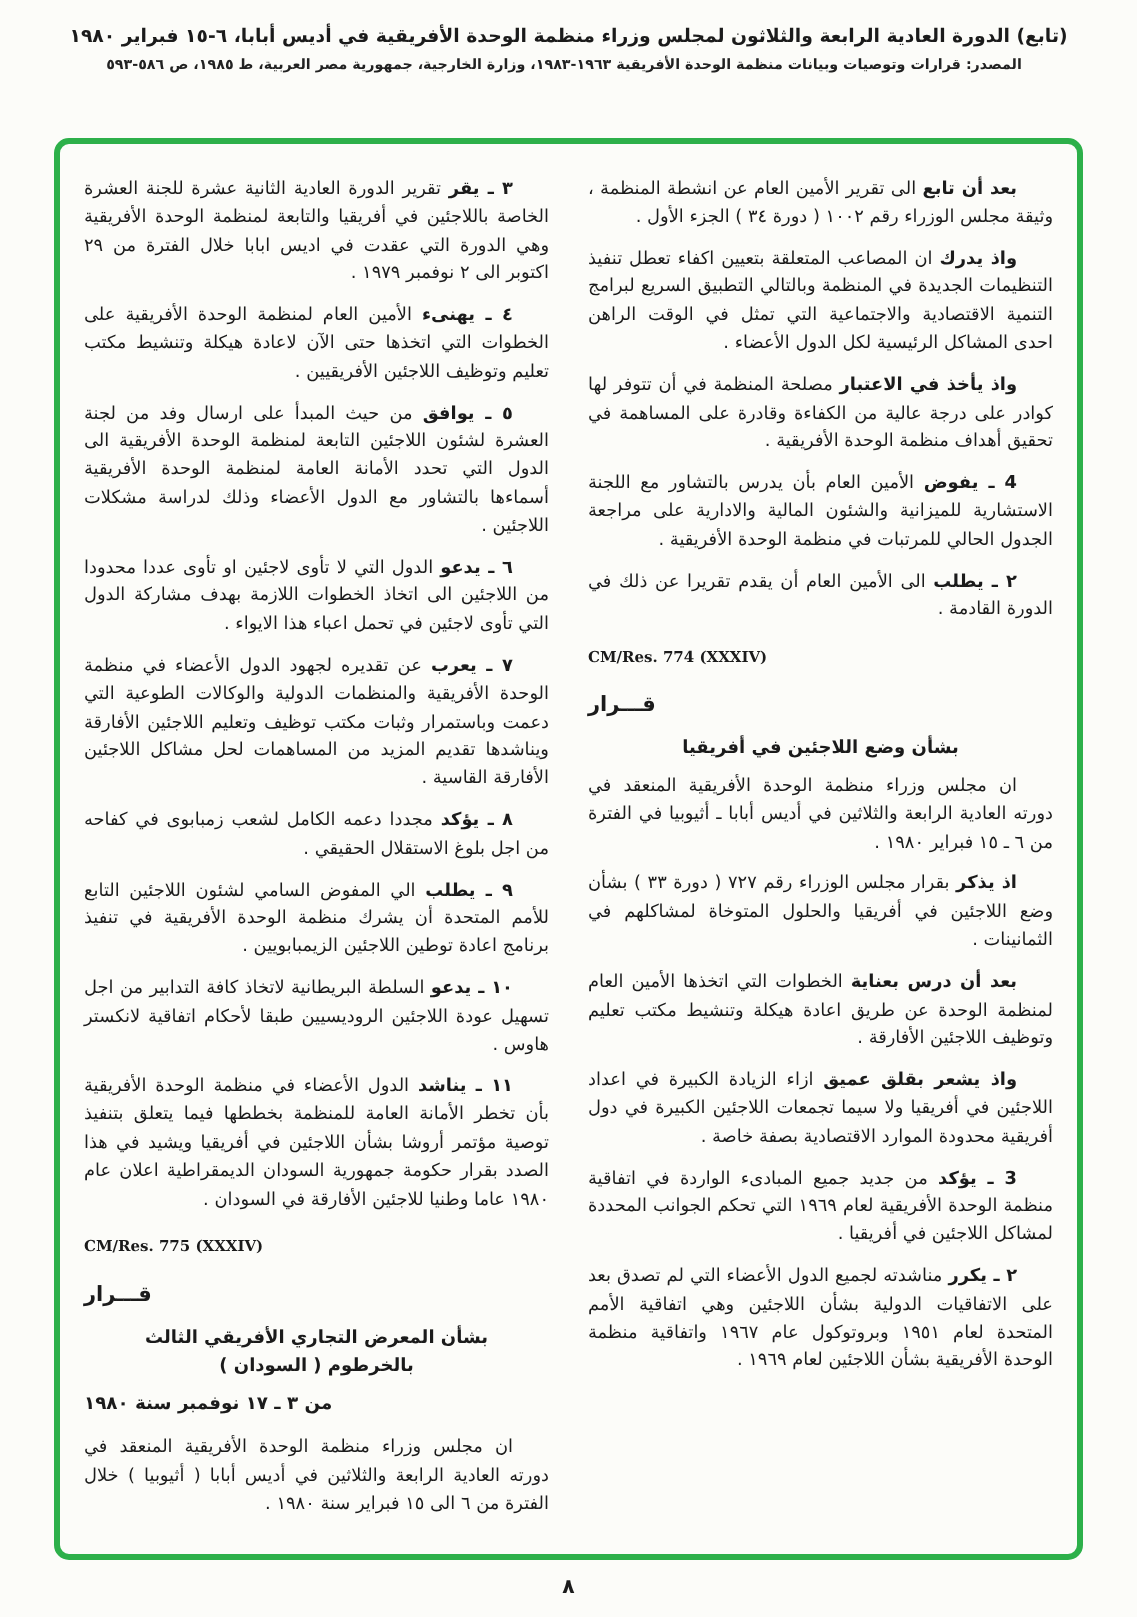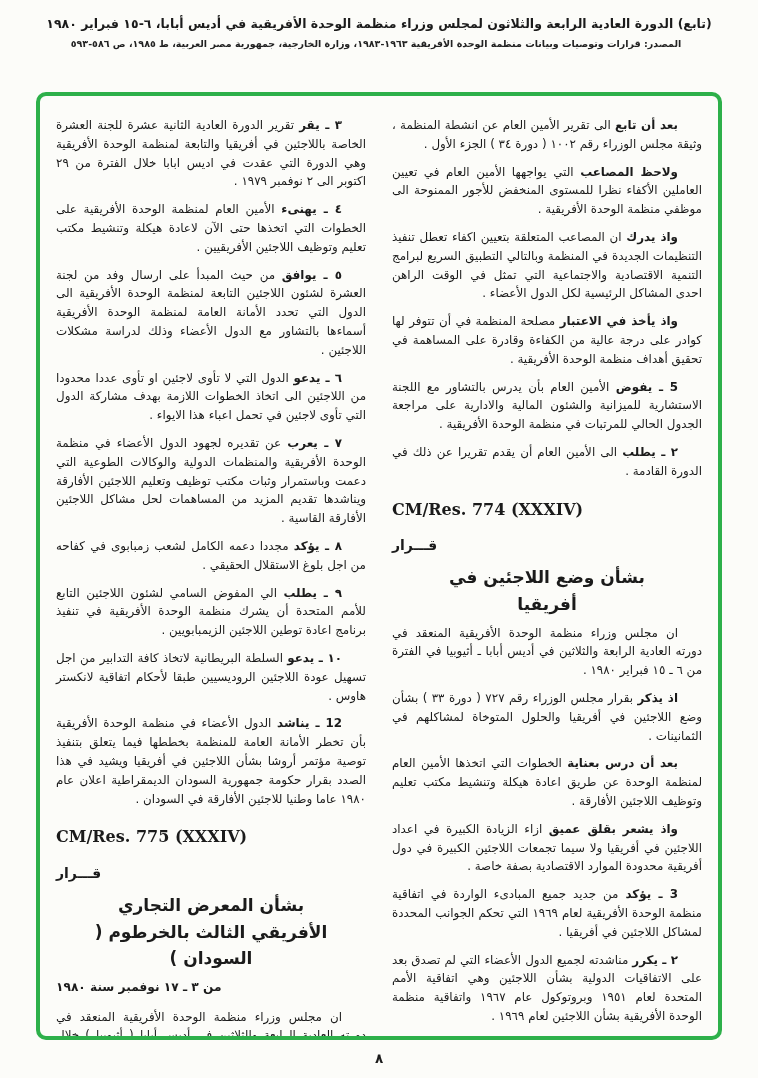--- a/index.html
+++ b/index.html
@@ -54,36 +54,36 @@
   }
   .para {
     text-indent:24px;
     margin-bottom:9px;
   }
   .lead { font-weight:bold; }
   .res-code {
     direction:ltr;
     text-align:left;
     font-family:"DejaVu Serif", serif;
-    font-size:16px;
+    font-size:10px;
     font-weight:bold;
     margin:16px 0 12px 0;
   }
   .res-heading {
     text-align:left;
     font-weight:bold;
     font-size:14px;
     letter-spacing:1px;
     margin:8px 0 8px 0;
     text-indent:0;
   }
   .res-subheading {
     text-align:center;
     font-weight:bold;
-    font-size:17px;
+    font-size:12px;
     margin:0 auto 6px auto;
     text-indent:0;
     max-width:240px;
   }
   .res-dateline {
     text-align:left;
     font-weight:bold;
     font-size:12.2px;
     margin-bottom:10px;
     text-indent:0;
@@ -104,24 +104,23 @@
 <div class="page">
 
   <div class="header1">(تابع) الدورة العادية الرابعة والثلاثون لمجلس وزراء منظمة الوحدة الأفريقية في أديس أبابا، ٦-١٥ فبراير ١٩٨٠</div>
   <div class="header2">المصدر: قرارات وتوصيات وبيانات منظمة الوحدة الأفريقية ١٩٦٣-١٩٨٣، وزارة الخارجية، جمهورية مصر العربية، ط ١٩٨٥، ص ٥٨٦-٥٩٣</div>
 
   <div class="frame">
     <div class="columns">
 
       <div class="col">
         <p class="para"><span class="lead">بعد أن تابع</span><span> الى تقرير الأمين العام عن انشطة المنظمة ، وثيقة مجلس الوزراء رقم ١٠٠٢ ( دورة ٣٤ ) الجزء الأول .</span></p>
-        <p class="para"><span class="lead">ولاحظ المصاعب</span><span> التي يواجهها الأمين العام في تعيين العاملين الأكفاء نظرا للمستوى المنخفض للأجور الممنوحة الى موظفي منظمة الوحدة الأفريقية .</span></p>
         <p class="para"><span class="lead">واذ يدرك</span><span> ان المصاعب المتعلقة بتعيين اكفاء تعطل تنفيذ التنظيمات الجديدة في المنظمة وبالتالي التطبيق السريع لبرامج التنمية الاقتصادية والاجتماعية التي تمثل في الوقت الراهن احدى المشاكل الرئيسية لكل الدول الأعضاء .</span></p>
         <p class="para"><span class="lead">واذ يأخذ في الاعتبار</span><span> مصلحة المنظمة في أن تتوفر لها كوادر على درجة عالية من الكفاءة وقادرة على المساهمة في تحقيق أهداف منظمة الوحدة الأفريقية .</span></p>
-        <p class="para"><span class="lead">5 ـ يفوض</span><span> الأمين العام بأن يدرس بالتشاور مع اللجنة الاستشارية للميزانية والشئون المالية والادارية على مراجعة الجدول الحالي للمرتبات في منظمة الوحدة الأفريقية .</span></p>
+        <p class="para"><span class="lead">4 ـ يفوض</span><span> الأمين العام بأن يدرس بالتشاور مع اللجنة الاستشارية للميزانية والشئون المالية والادارية على مراجعة الجدول الحالي للمرتبات في منظمة الوحدة الأفريقية .</span></p>
         <p class="para"><span class="lead">٢ ـ يطلب</span><span> الى الأمين العام أن يقدم تقريرا عن ذلك في الدورة القادمة .</span></p>
         <div class="res-code">CM/Res. 774 (XXXIV)</div>
         <div class="res-heading">قـــرار</div>
         <div class="res-subheading">بشأن وضع اللاجئين في أفريقيا</div>
         <p class="para"><span class="lead"></span><span>ان مجلس وزراء منظمة الوحدة الأفريقية المنعقد في دورته العادية الرابعة والثلاثين في أديس أبابا ـ أثيوبيا في الفترة من ٦ ـ ١٥ فبراير ١٩٨٠ .</span></p>
         <p class="para"><span class="lead">اذ يذكر</span><span> بقرار مجلس الوزراء رقم ٧٢٧ ( دورة ٣٣ ) بشأن وضع اللاجئين في أفريقيا والحلول المتوخاة لمشاكلهم في الثمانينات .</span></p>
         <p class="para"><span class="lead">بعد أن درس بعناية</span><span> الخطوات التي اتخذها الأمين العام لمنظمة الوحدة عن طريق اعادة هيكلة وتنشيط مكتب تعليم وتوظيف اللاجئين الأفارقة .</span></p>
         <p class="para"><span class="lead">واذ يشعر بقلق عميق</span><span> ازاء الزيادة الكبيرة في اعداد اللاجئين في أفريقيا ولا سيما تجمعات اللاجئين الكبيرة في دول أفريقية محدودة الموارد الاقتصادية بصفة خاصة .</span></p>
         <p class="para"><span class="lead">3 ـ يؤكد</span><span> من جديد جميع المبادىء الواردة في اتفاقية منظمة الوحدة الأفريقية لعام ١٩٦٩ التي تحكم الجوانب المحددة لمشاكل اللاجئين في أفريقيا .</span></p>
         <p class="para"><span class="lead">٢ ـ يكرر</span><span> مناشدته لجميع الدول الأعضاء التي لم تصدق بعد على الاتفاقيات الدولية بشأن اللاجئين وهي اتفاقية الأمم المتحدة لعام ١٩٥١ وبروتوكول عام ١٩٦٧ واتفاقية منظمة الوحدة الأفريقية بشأن اللاجئين لعام ١٩٦٩ .</span></p>
@@ -129,21 +128,21 @@
 
       <div class="col">
         <p class="para"><span class="lead">٣ ـ يقر</span><span> تقرير الدورة العادية الثانية عشرة للجنة العشرة الخاصة باللاجئين في أفريقيا والتابعة لمنظمة الوحدة الأفريقية وهي الدورة التي عقدت في اديس ابابا خلال الفترة من ٢٩ اكتوبر الى ٢ نوفمبر ١٩٧٩ .</span></p>
         <p class="para"><span class="lead">٤ ـ يهنىء</span><span> الأمين العام لمنظمة الوحدة الأفريقية على الخطوات التي اتخذها حتى الآن لاعادة هيكلة وتنشيط مكتب تعليم وتوظيف اللاجئين الأفريقيين .</span></p>
         <p class="para"><span class="lead">٥ ـ يوافق</span><span> من حيث المبدأ على ارسال وفد من لجنة العشرة لشئون اللاجئين التابعة لمنظمة الوحدة الأفريقية الى الدول التي تحدد الأمانة العامة لمنظمة الوحدة الأفريقية أسماءها بالتشاور مع الدول الأعضاء وذلك لدراسة مشكلات اللاجئين .</span></p>
         <p class="para"><span class="lead">٦ ـ يدعو</span><span> الدول التي لا تأوى لاجئين او تأوى عددا محدودا من اللاجئين الى اتخاذ الخطوات اللازمة بهدف مشاركة الدول التي تأوى لاجئين في تحمل اعباء هذا الايواء .</span></p>
         <p class="para"><span class="lead">٧ ـ يعرب</span><span> عن تقديره لجهود الدول الأعضاء في منظمة الوحدة الأفريقية والمنظمات الدولية والوكالات الطوعية التي دعمت وباستمرار وثبات مكتب توظيف وتعليم اللاجئين الأفارقة ويناشدها تقديم المزيد من المساهمات لحل مشاكل اللاجئين الأفارقة القاسية .</span></p>
         <p class="para"><span class="lead">٨ ـ يؤكد</span><span> مجددا دعمه الكامل لشعب زمبابوى في كفاحه من اجل بلوغ الاستقلال الحقيقي .</span></p>
         <p class="para"><span class="lead">٩ ـ يطلب</span><span> الي المفوض السامي لشئون اللاجئين التابع للأمم المتحدة أن يشرك منظمة الوحدة الأفريقية في تنفيذ برنامج اعادة توطين اللاجئين الزيمبابويين .</span></p>
         <p class="para"><span class="lead">١٠ ـ يدعو</span><span> السلطة البريطانية لاتخاذ كافة التدابير من اجل تسهيل عودة اللاجئين الروديسيين طبقا لأحكام اتفاقية لانكستر هاوس .</span></p>
-        <p class="para"><span class="lead">12 ـ يناشد</span><span> الدول الأعضاء في منظمة الوحدة الأفريقية بأن تخطر الأمانة العامة للمنظمة بخططها فيما يتعلق بتنفيذ توصية مؤتمر أروشا بشأن اللاجئين في أفريقيا ويشيد في هذا الصدد بقرار حكومة جمهورية السودان الديمقراطية اعلان عام ١٩٨٠ عاما وطنيا للاجئين الأفارقة في السودان .</span></p>
+        <p class="para"><span class="lead">١١ ـ يناشد</span><span> الدول الأعضاء في منظمة الوحدة الأفريقية بأن تخطر الأمانة العامة للمنظمة بخططها فيما يتعلق بتنفيذ توصية مؤتمر أروشا بشأن اللاجئين في أفريقيا ويشيد في هذا الصدد بقرار حكومة جمهورية السودان الديمقراطية اعلان عام ١٩٨٠ عاما وطنيا للاجئين الأفارقة في السودان .</span></p>
         <div class="res-code">CM/Res. 775 (XXXIV)</div>
         <div class="res-heading">قـــرار</div>
         <div class="res-subheading">بشأن المعرض التجاري الأفريقي الثالث بالخرطوم ( السودان )</div>
         <div class="res-dateline">من ٣ ـ ١٧ نوفمبر سنة ١٩٨٠</div>
         <p class="para"><span class="lead"></span><span>ان مجلس وزراء منظمة الوحدة الأفريقية المنعقد في دورته العادية الرابعة والثلاثين في أديس أبابا ( أثيوبيا ) خلال الفترة من ٦ الى ١٥ فبراير سنة ١٩٨٠ .</span></p>
       </div>
 
     </div>
   </div>
 

